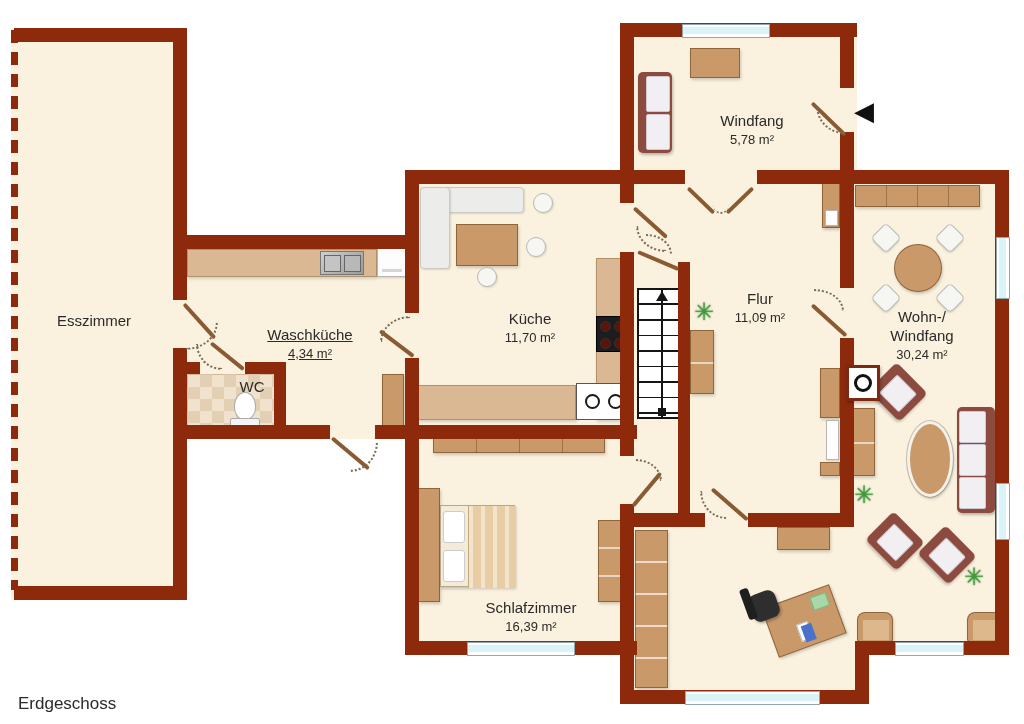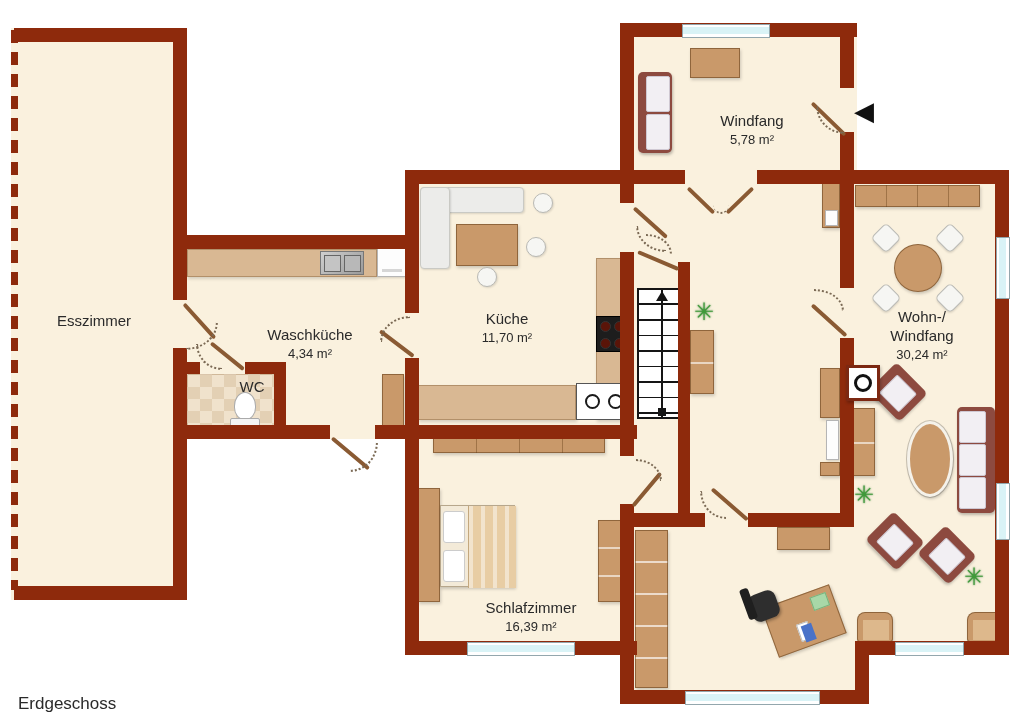--- a/index.html
+++ b/index.html
@@ -246,34 +246,38 @@
     <div class="abs" style="left:26px;bottom:6px;width:12px;height:18px;background:#fff;border:1px solid #bbb;"></div>
     <div class="abs" style="left:30px;bottom:4px;width:11px;height:17px;background:#4a72c8;"></div>
   </div>
   <div class="f" style="left:750px;top:592px;width:28px;height:28px;background:#2e2e2e;border-radius:8px;transform:rotate(-20deg);box-shadow:1px 2px 3px rgba(0,0,0,.3);"></div>
   <div class="f" style="left:744px;top:588px;width:9px;height:32px;background:#1f1f1f;border-radius:3px;transform:rotate(-20deg);"></div>
 
   <div class="lbl" style="left:34px;top:312px;width:120px;">
     <span class="nm">Esszimmer</span>
     <span class="ar"></span>
   </div>
-  <div class="lbl" style="left:250px;top:326px;width:120px;">
+  <div class="lbl" style="left:250px;top:326px;width:120px;text-decoration:underline;">
     <span class="nm">Waschküche</span>
     <span class="ar">4,34 m²</span>
   </div>
   <div class="lbl" style="left:228px;top:378px;width:48px;">
     <span class="nm">WC</span>
   </div>
-  <div class="lbl" style="left:447px;top:310px;width:120px;">
+  <div class="lbl" style="left:470px;top:310px;width:120px;">
     <span class="nm">Küche</span>
     <span class="ar">11,70 m²</span>
   </div>
   <div class="lbl" style="left:692px;top:112px;width:120px;">
     <span class="nm">Windfang</span>
     <span class="ar">5,78 m²</span>
+  </div>
+  <div class="lbl" style="left:700px;top:290px;width:120px;">
+    <span class="nm">Flur</span>
+    <span class="ar">11,09 m²</span>
   </div>
   <div class="lbl" style="left:857px;top:308px;width:130px;">
     <span class="nm">Wohn-/
 Windfang</span>
     <span class="ar">30,24 m²</span>
   </div>
   <div class="lbl" style="left:471px;top:599px;width:120px;">
     <span class="nm">Schlafzimmer</span>
     <span class="ar">16,39 m²</span>
   </div>

